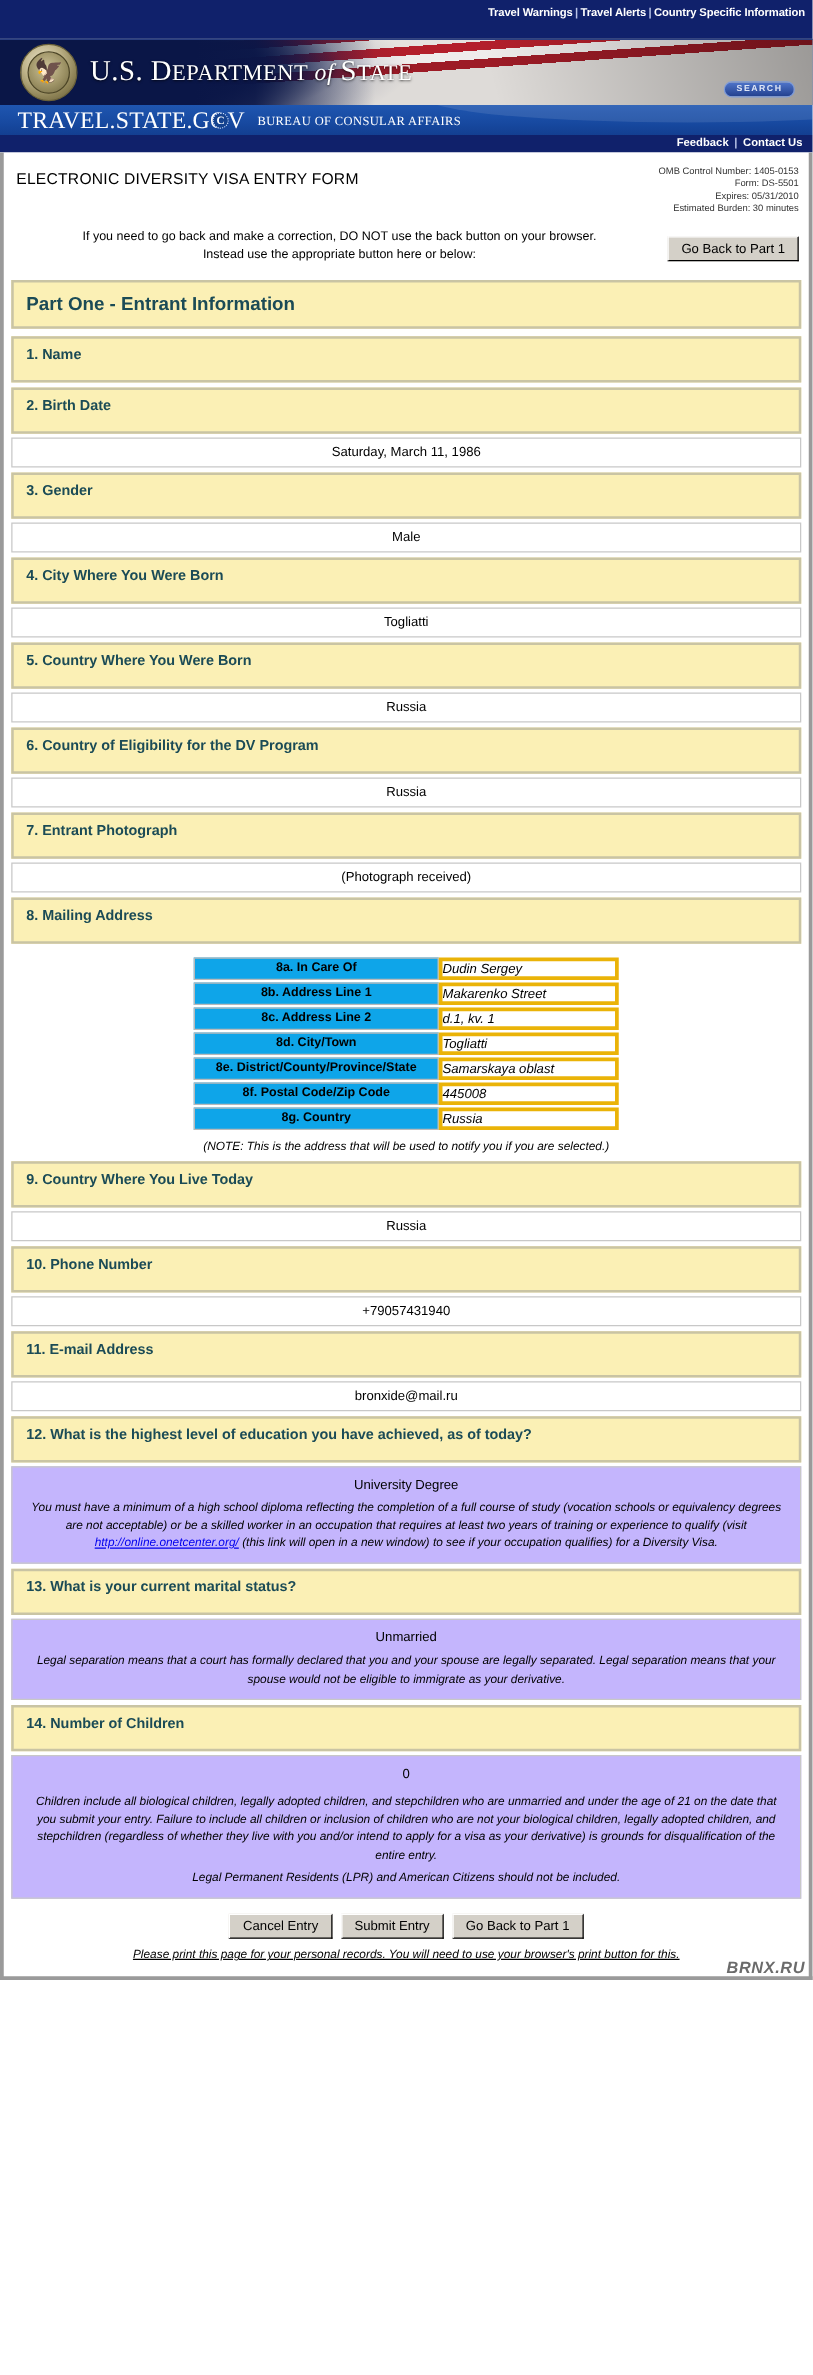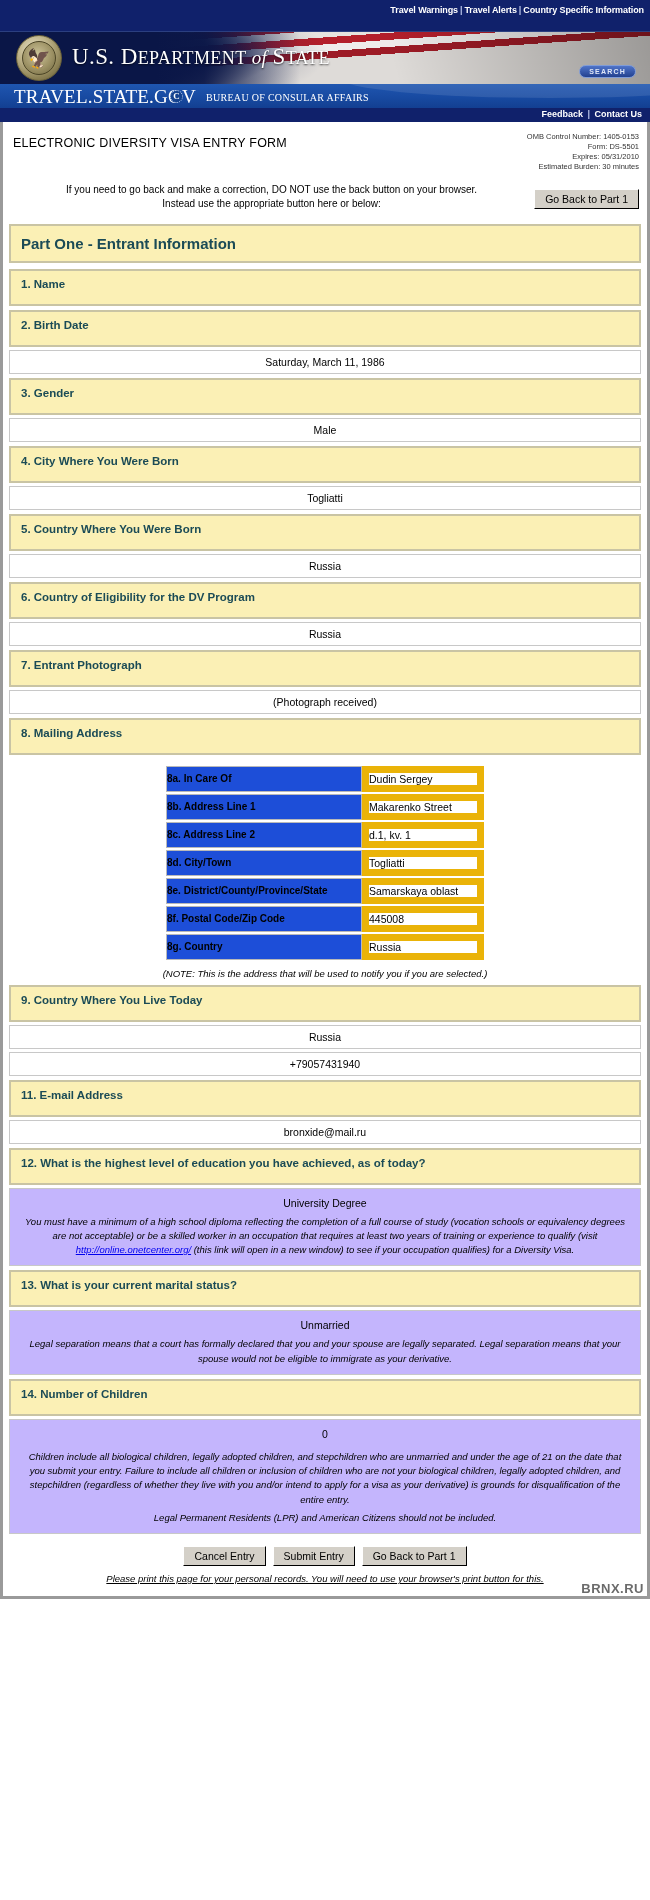--- a/index.html
+++ b/index.html
@@ -230,34 +230,35 @@
   }
   .name-cell .lbl { font-size: 10px; font-weight: bold; }
   .name-cell .val { font-size: 10.5px; margin-top: 2px; min-height: 12px; }
 
   
   .addr-wrap { display: flex; justify-content: center; padding: 6px 0 2px 0; }
   .addr-table { border-collapse: separate; border-spacing: 0 2px; }
   .addr-table td { padding: 0; }
   .addr-lbl {
     width: 196px;
-    background: #1d4ed8;
+    background: #0ea5e9;
     border: 1px solid #b9b9b9;
-    text-align: left;
+    text-align: center;
     font-size: 10px; font-weight: bold;
     padding: 3px 6px;
     white-space: nowrap;
   }
   .addr-val {
-    width: 122px;
+    width: 144px;
     background: #ffffff;
-    border: 7px solid #eab308;
+    border: 3px solid #eab308;
     font-size: 10.5px;
     padding: 3px 6px;
     white-space: nowrap;
+    font-style: italic;
   }
   .addr-note { text-align: center; font-size: 9.5px; font-style: italic; padding: 4px 0 2px 0; }
 
   .combo {
     border: 1px solid #c8c8c8;
     background: #c4b5fd;
     margin: 0 0 3px 0;
     padding: 6px 10px 8px 10px;
   }
   .combo .val { text-align: center; font-size: 10.5px; padding: 2px 0 6px 0; }
@@ -267,20 +268,21 @@
   .combo .note.block { padding-top: 4px; }
 
   .btn-row { display: flex; justify-content: center; gap: 7px; padding: 9px 0 7px 0; }
   .footer-note { text-align: center; font-size: 9.5px; font-style: italic; padding: 0 10px 8px 10px; text-decoration: underline; }
 
   .watermark {
     position: absolute; right: 6px; bottom: 3px;
     font-size: 13px; font-weight: bold; color: #6b6b6b;
     font-family: "Liberation Sans", sans-serif;
     letter-spacing: 0.5px;
+    font-style: italic;
   }
 </style>
 </head>
 <body>
 
 <div class="page">
 
   <div class="utility-bar">
     <a href="#">Travel Warnings</a><span class="utility-sep">|</span><a href="#">Travel Alerts</a><span class="utility-sep">|</span><a href="#">Country Specific Information</a>
   </div>
@@ -388,20 +390,21 @@
             <td class="addr-val">Russia</td>
           </tr>
         </tbody>
           </table>
       </div>
       <div class="addr-note">(NOTE: This is the address that will be used to notify you if you are selected.)</div>
 
       <div class="q-header">9. Country Where You Live Today</div>
       <div class="answer">Russia</div>
 
+      <div class="q-header">10. Phone Number</div>
       <div class="answer">+79057431940</div>
 
       <div class="q-header">11. E-mail Address</div>
       <div class="answer">bronxide@mail.ru</div>
 
       <div class="q-header">12. What is the highest level of education you have achieved, as of today?</div>
       <div class="combo">
         <div class="val">University Degree</div>
         <div class="note"><span>You must have a minimum of a high school diploma reflecting the completion of a full course of study (vocation schools or equivalency degrees are not acceptable) or be a skilled worker in an occupation that requires at least two years of training or experience to qualify (visit </span><a href="#">http://online.onetcenter.org/</a> <span class="redlink">(this link will open in a new window)</span><span> to see if your occupation qualifies) for a Diversity Visa.</span></div>
       </div>

